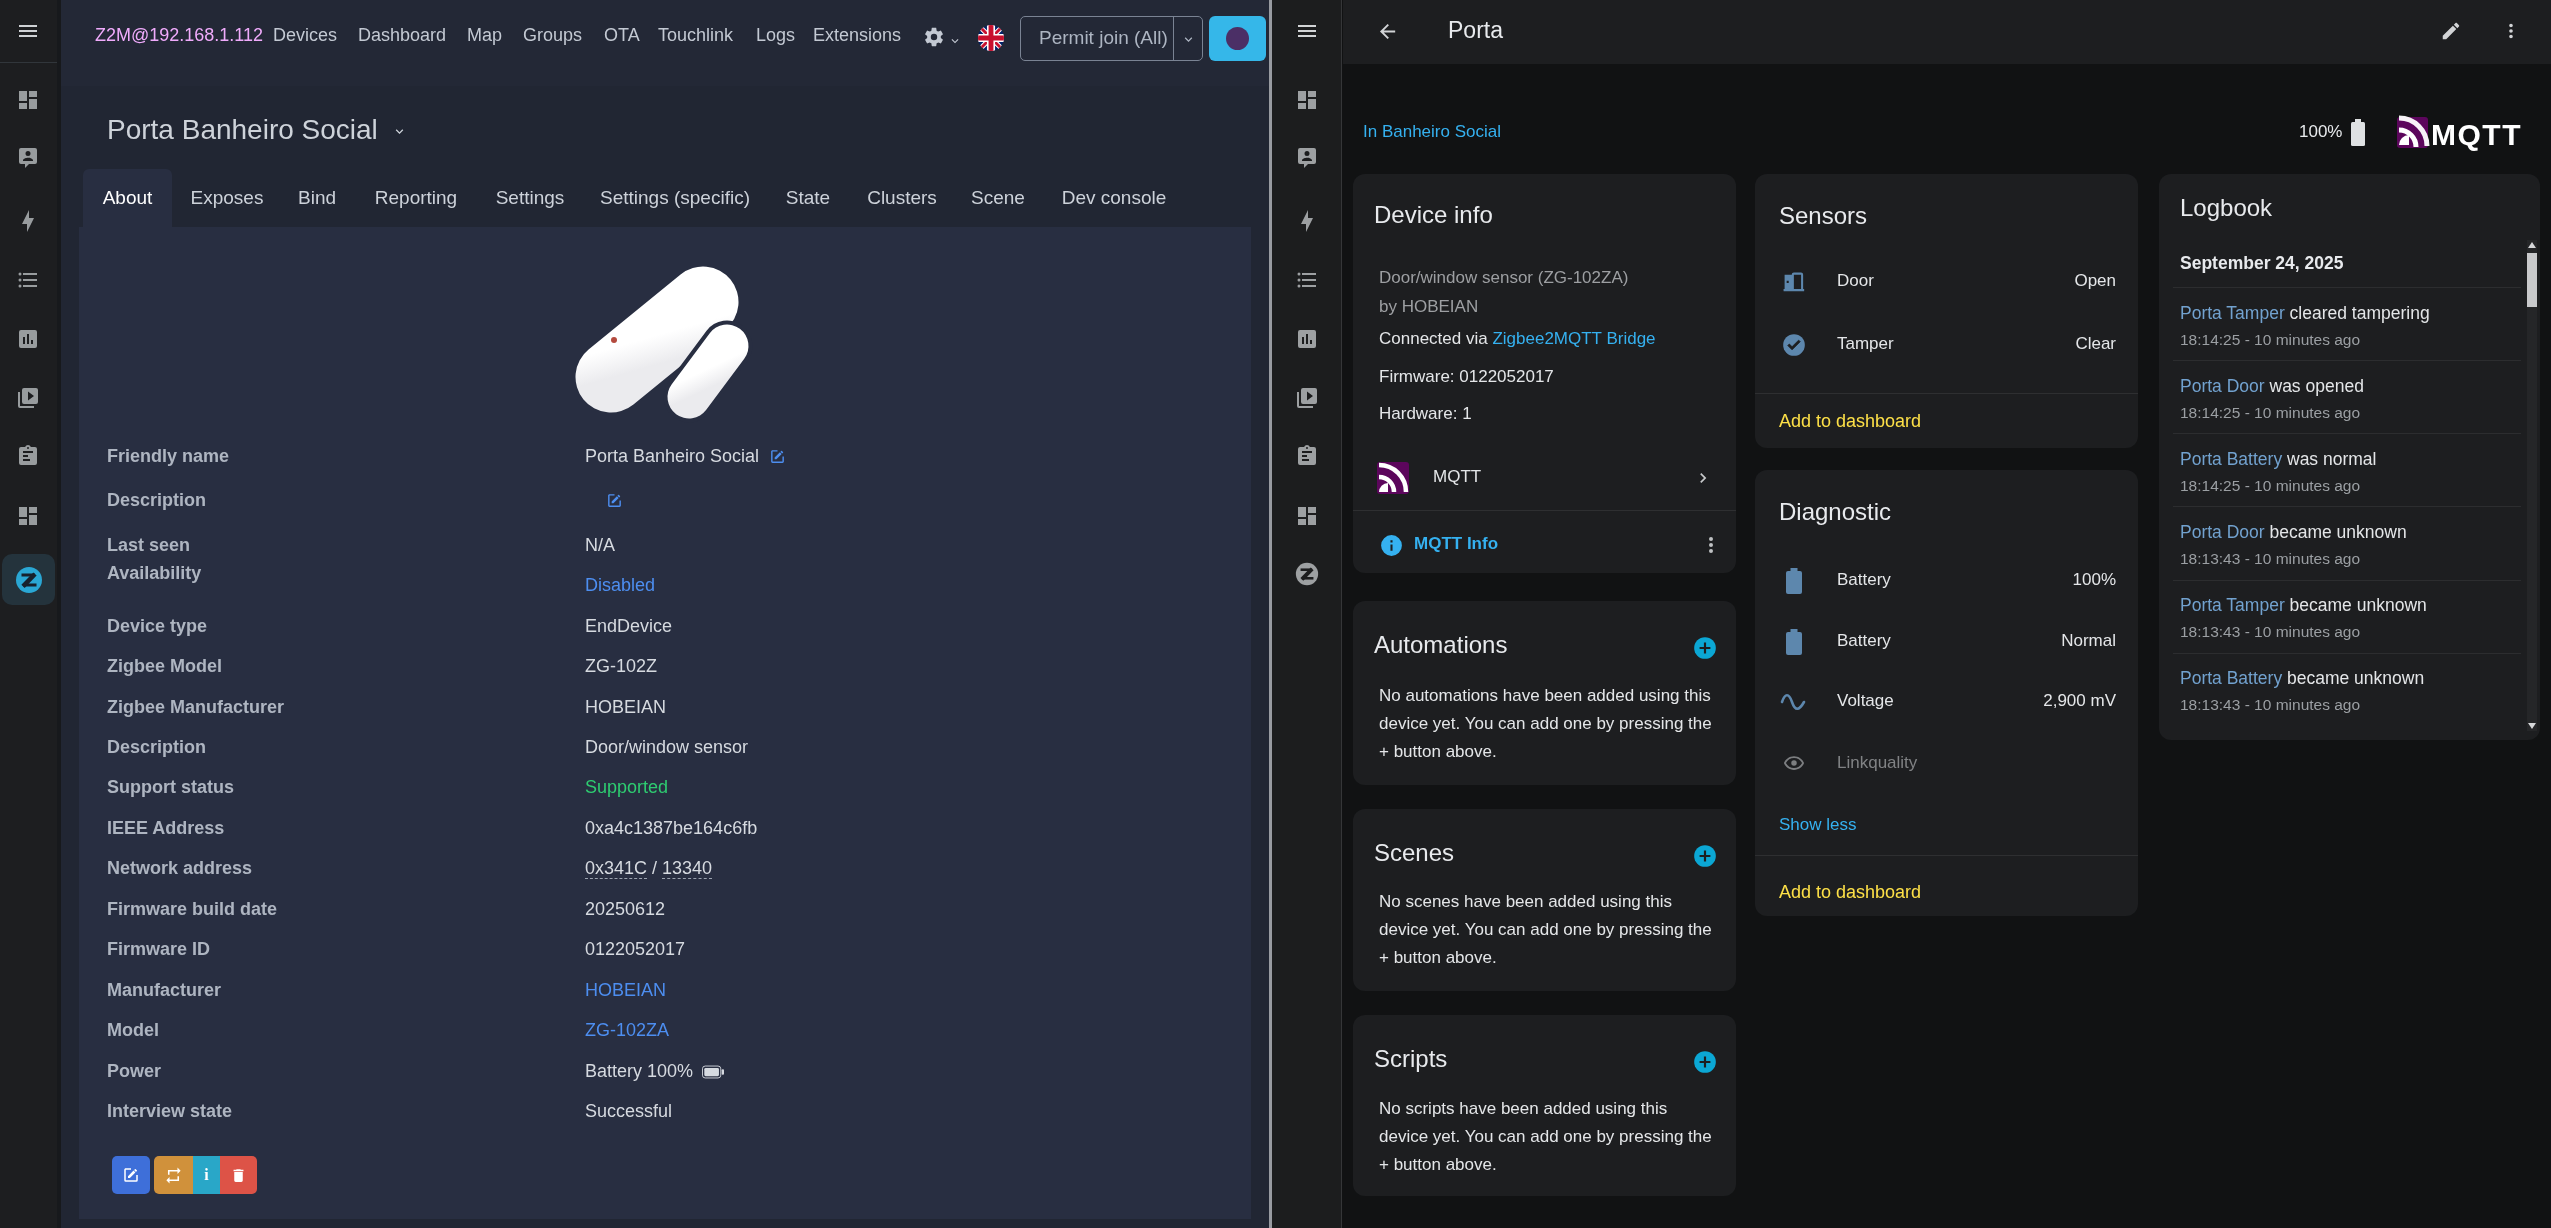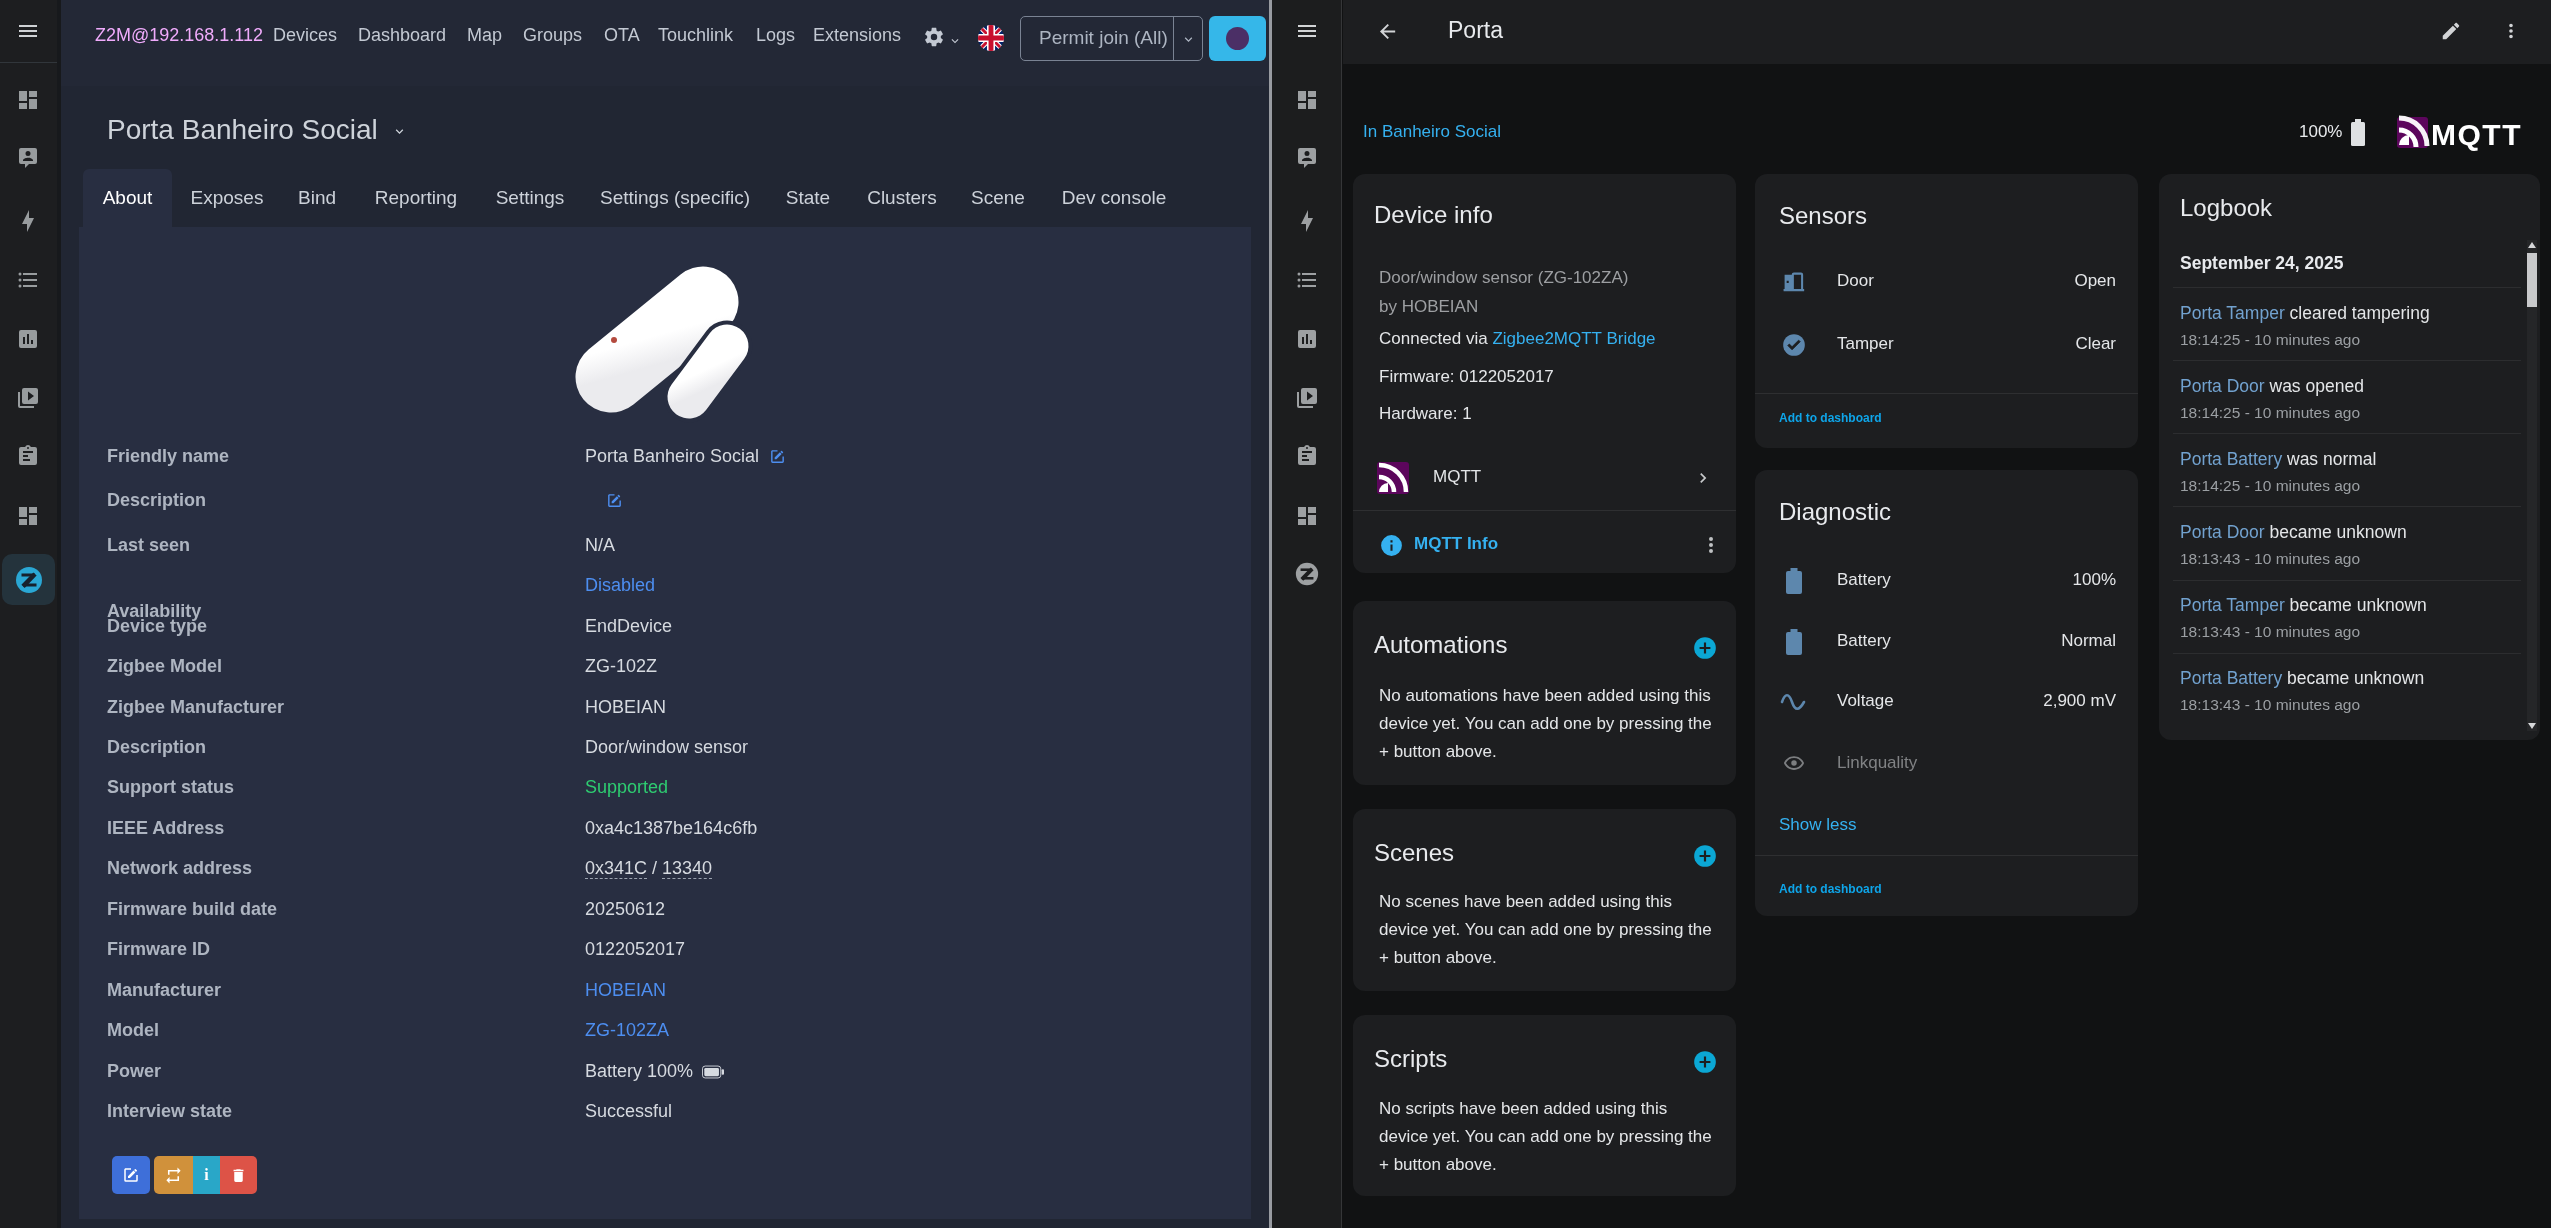--- a/index.html
+++ b/index.html
@@ -31,21 +31,21 @@
 .fbtn{position:absolute;top:1156px;height:38px;display:flex;align-items:center;justify-content:center}
 
 #wdiv{left:1269px;top:0;width:3px;height:1228px;background:#989ba1}
 
 #rsb{left:1272px;top:0;width:70px;height:1228px;background:#1c1d1e;border-right:1px solid #353638}
 .ricon{position:absolute;left:23px;width:24px;height:24px;color:#9da0a2}
 #rhead{left:1343px;top:0;width:1208px;height:64px;background:#1d1e20}
 #rmain{left:1343px;top:64px;width:1208px;height:1164px;background:#111213}
 .card{position:absolute;background:#1d1e20;border-radius:12px}
 .ctitle{position:absolute;left:21px;font-size:24px;color:#e8eaed}
-.addl{position:absolute;left:26px;font-size:12px;font-weight:700;color:#0ea5e9}
+.addl{position:absolute;left:26px;font-size:18px;font-weight:400;color:#fde047}
 .cdiv{position:absolute;left:0;width:100%;height:1px;background:#2e2f31}
 .srow-l{position:absolute;left:62px;font-size:17px;color:#e4e6e8}
 .srow-r{position:absolute;right:22px;font-size:17px;color:#e4e6e8;text-align:right}
 .para{position:absolute;left:26px;width:352px;font-size:17px;line-height:28px;color:#e4e6e8}
 .lbe{position:absolute;left:21px;font-size:17.5px;color:#e4e6e8;white-space:nowrap}
 .lbe a{color:#72a2cf;text-decoration:none}
 .lbt{position:absolute;left:21px;font-size:15.5px;color:#9b9fa3;white-space:nowrap}
 .lbdiv{position:absolute;left:14px;width:348px;height:1px;background:#2c2d2f}
 .plus{position:absolute;width:26px;height:26px}
 svg{display:block}
@@ -162,21 +162,21 @@
   <div class="zlab" style="top:446px">Friendly name</div>
     <div class="zval" style="top:446px">Porta Banheiro Social&nbsp;&nbsp;<svg style="display:inline-block;vertical-align:-3px" width="17" height="17" viewBox="0 0 24 24" fill="#4d8ef0">
         <path d="M5,3C3.89,3 3,3.89 3,5V19A2,2 0 0,0 5,21H19A2,2 0 0,0 21,19V12H19V19H5V5H12V3H5M17.78,4C17.61,4 17.43,4.07 17.3,4.2L16.08,5.41L18.58,7.91L19.8,6.7C20.06,6.44 20.06,6 19.8,5.75L18.25,4.2C18.12,4.07 17.95,4 17.78,4M15.37,6.12L8,13.5V16H10.5L17.87,8.62L15.37,6.12Z"></path>
       </svg></div>
   <div class="zlab" style="top:490px">Description</div>
     <div class="zval" style="top:490px"><svg style="display:inline-block;vertical-align:-3px;margin-left:21px" width="17" height="17" viewBox="0 0 24 24" fill="#4d8ef0">
         <path d="M5,3C3.89,3 3,3.89 3,5V19A2,2 0 0,0 5,21H19A2,2 0 0,0 21,19V12H19V19H5V5H12V3H5M17.78,4C17.61,4 17.43,4.07 17.3,4.2L16.08,5.41L18.58,7.91L19.8,6.7C20.06,6.44 20.06,6 19.8,5.75L18.25,4.2C18.12,4.07 17.95,4 17.78,4M15.37,6.12L8,13.5V16H10.5L17.87,8.62L15.37,6.12Z"></path>
       </svg></div>
   <div class="zlab" style="top:535px">Last seen</div>
     <div class="zval" style="top:535px">N/A</div>
-  <div class="zlab" style="top:601px">Availability</div>
+  <div class="zlab" style="top:563px">Availability</div>
     <div class="zval zblue" style="top:575px">Disabled</div>
   <div class="zlab" style="top:616px">Device type</div>
     <div class="zval" style="top:616px">EndDevice</div>
   <div class="zlab" style="top:656px">Zigbee Model</div>
     <div class="zval" style="top:656px">ZG-102Z</div>
   <div class="zlab" style="top:697px">Zigbee Manufacturer</div>
     <div class="zval" style="top:697px">HOBEIAN</div>
   <div class="zlab" style="top:737px">Description</div>
     <div class="zval" style="top:737px">Door/window sensor</div>
   <div class="zlab" style="top:777px">Support status</div>

